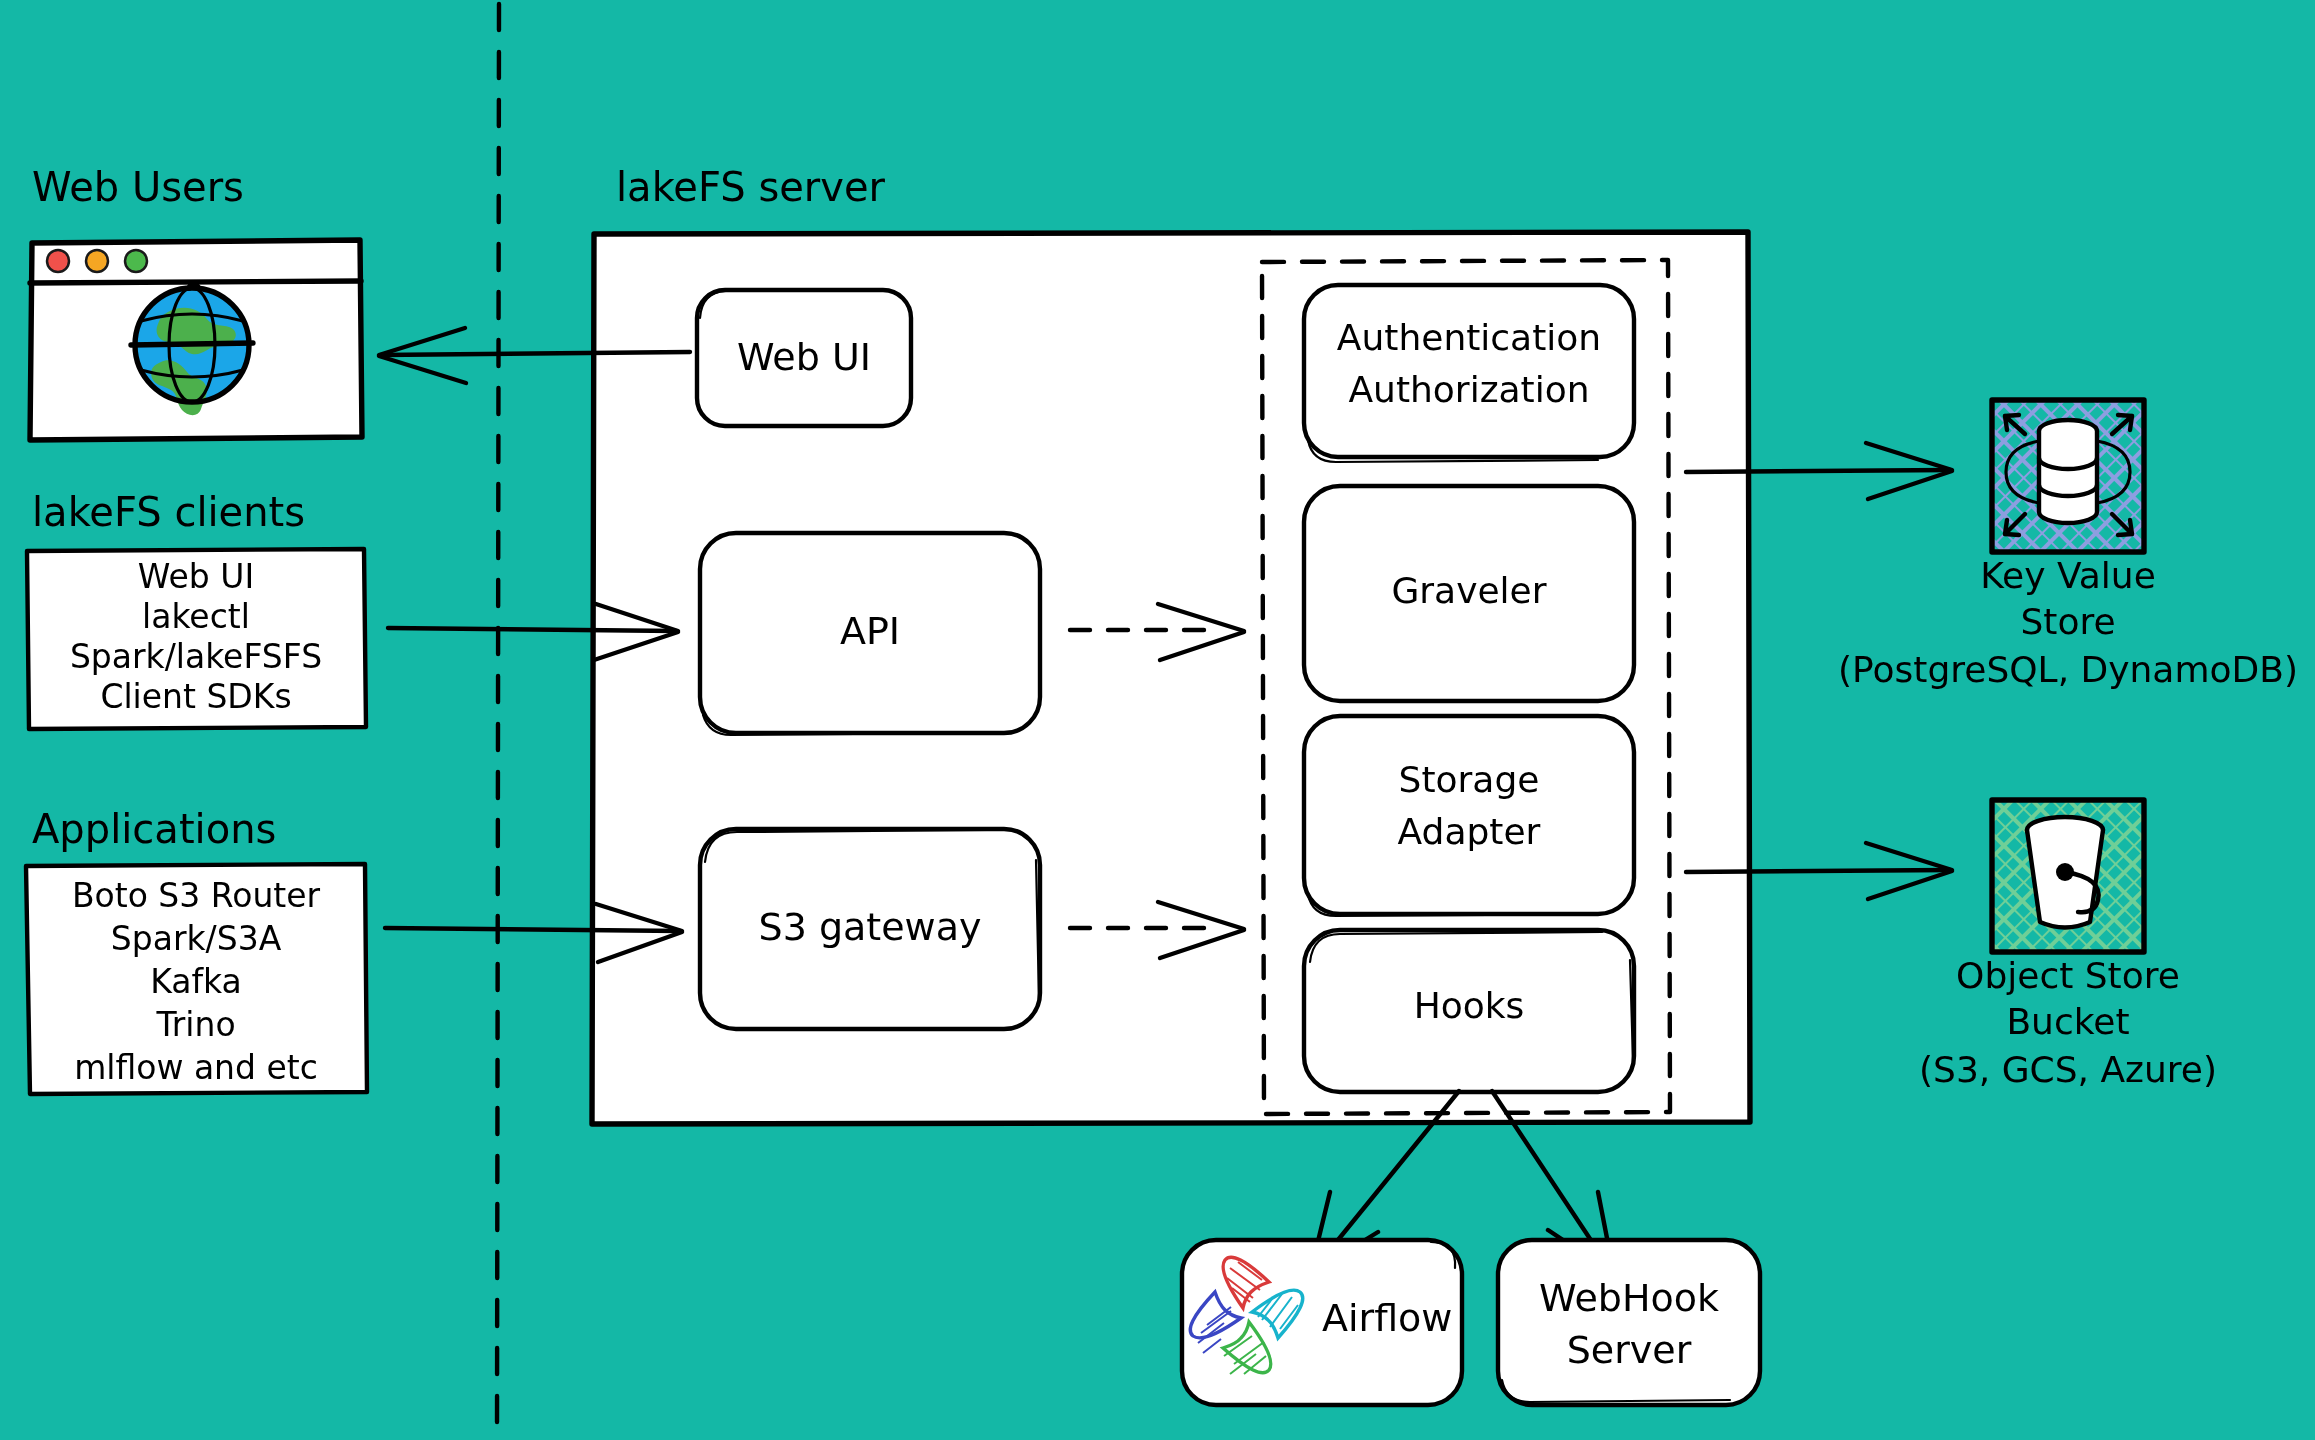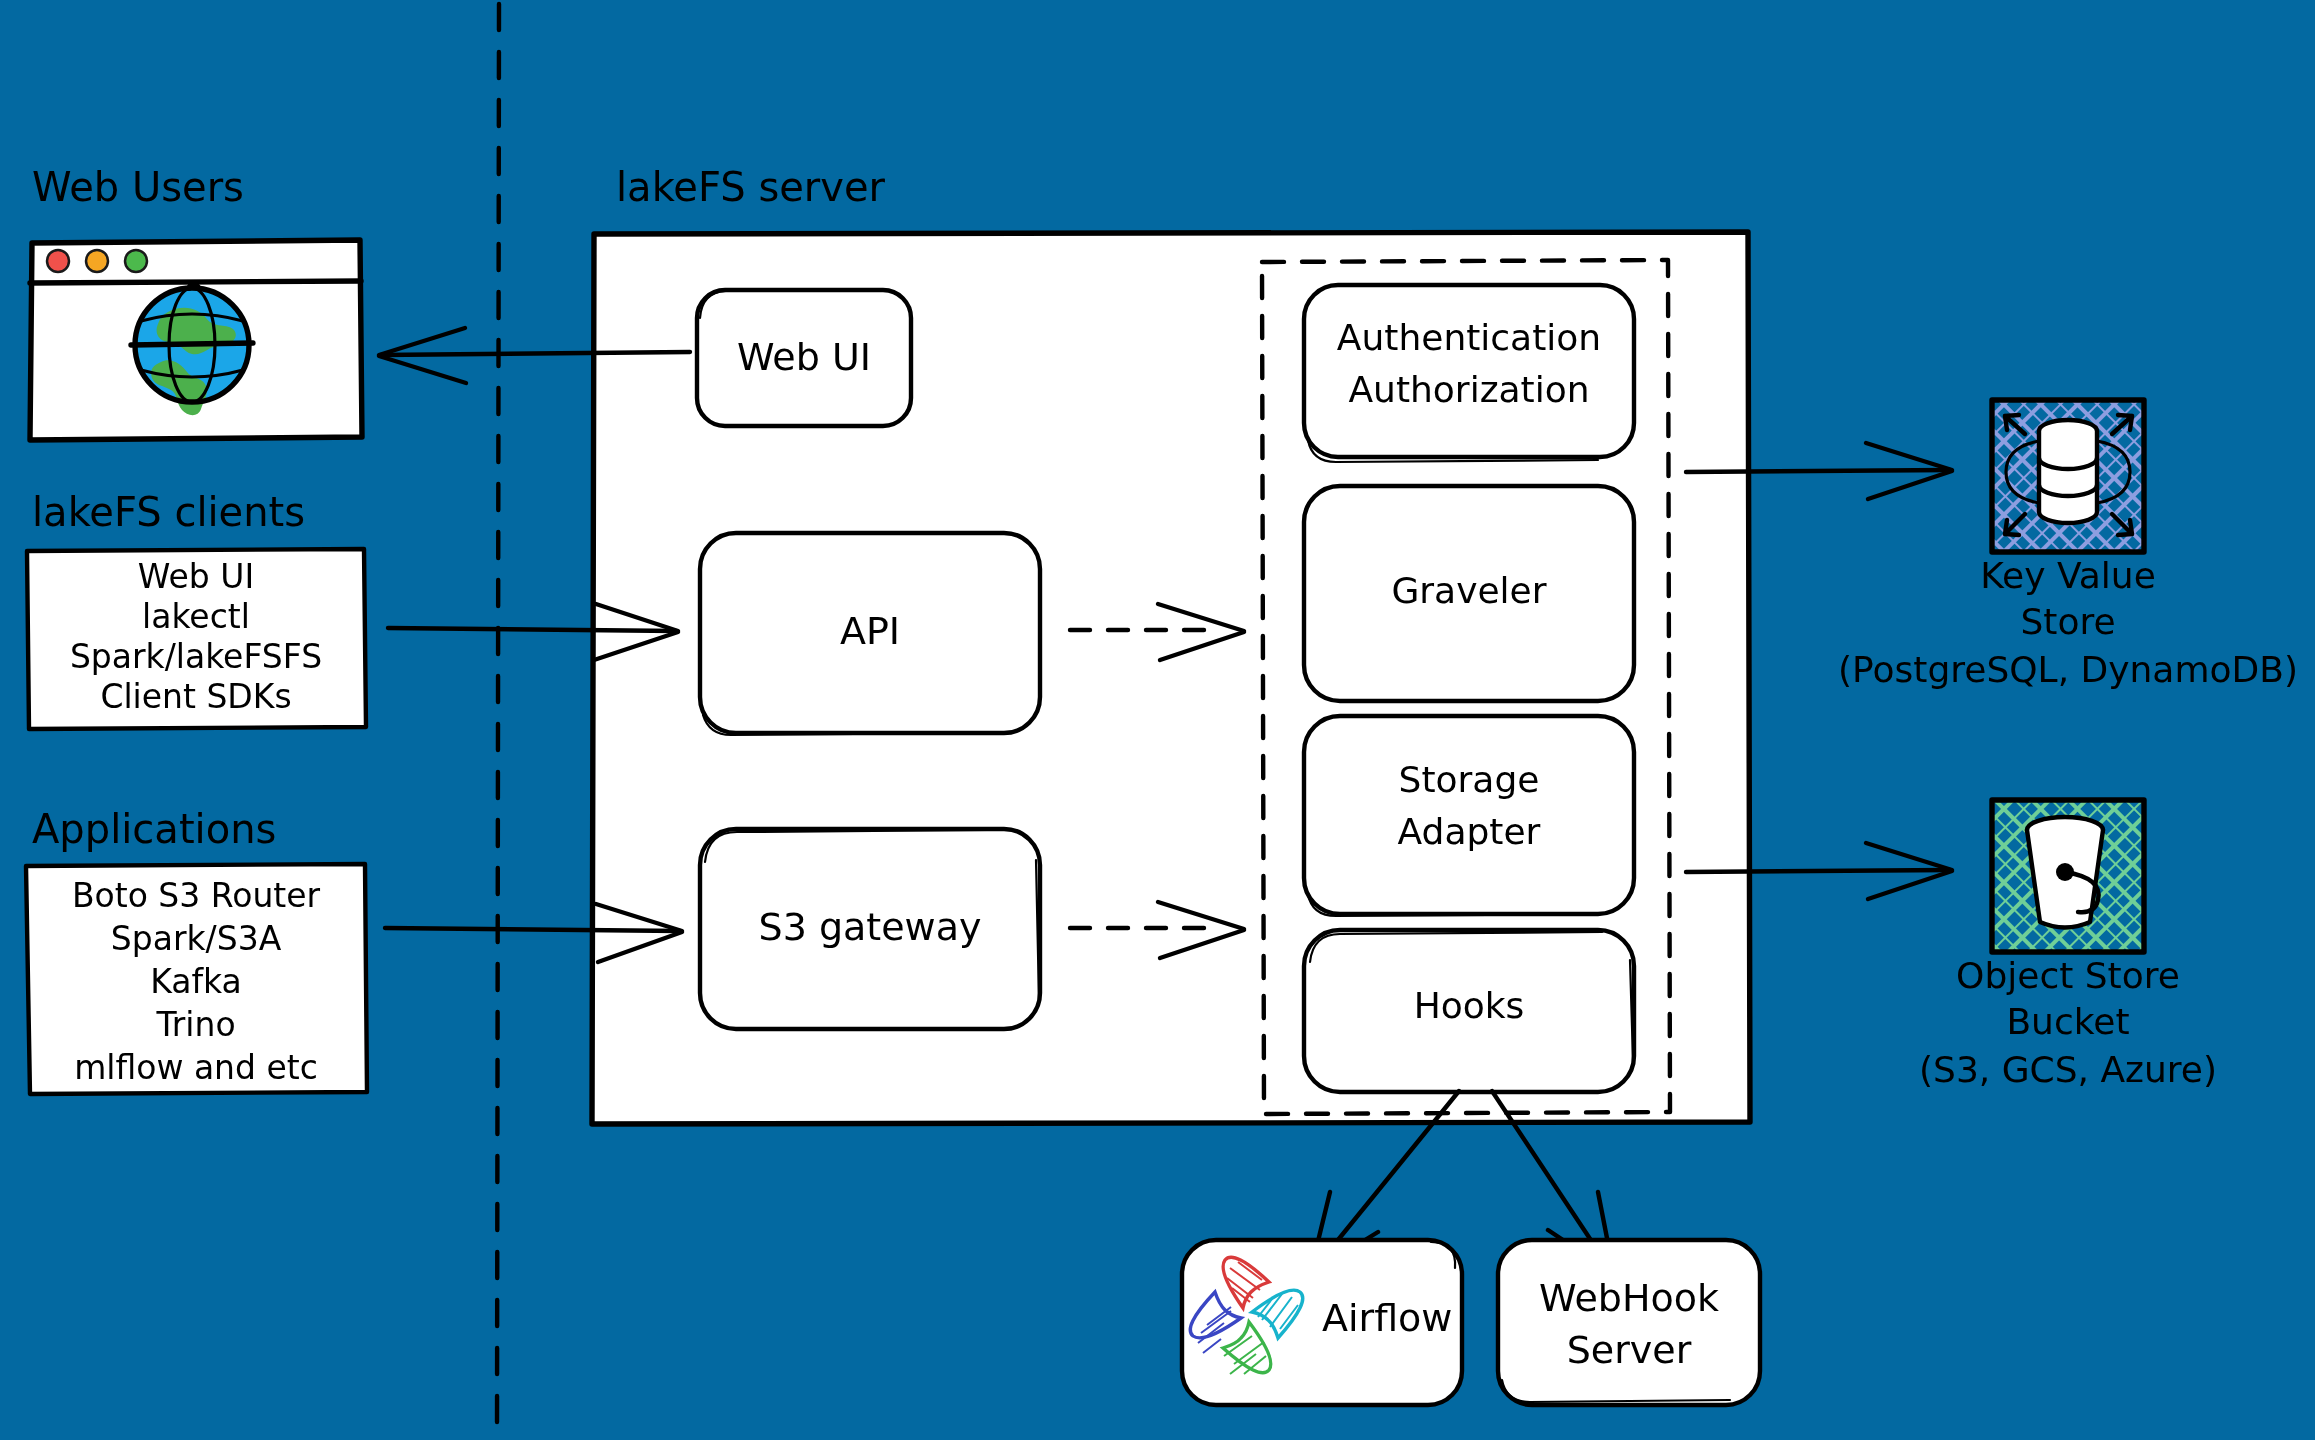--- a/index.html
+++ b/index.html
@@ -6,21 +6,21 @@
     margin: 0; padding: 0;
     background: #ffffff;
   }
   body {
     font-family: "DejaVu Sans", sans-serif;
   }
   #stage {
     position: relative;
     width: 2315px;
     height: 1440px;
-    background: #0369a1;
+    background: #14b8a6;
     overflow: hidden;
   }
   svg.layer {
     position: absolute;
     top: 0; left: 0;
     width: 2315px;
     height: 1440px;
   }
   .hand {
     font-family: "DejaVu Sans", sans-serif;

